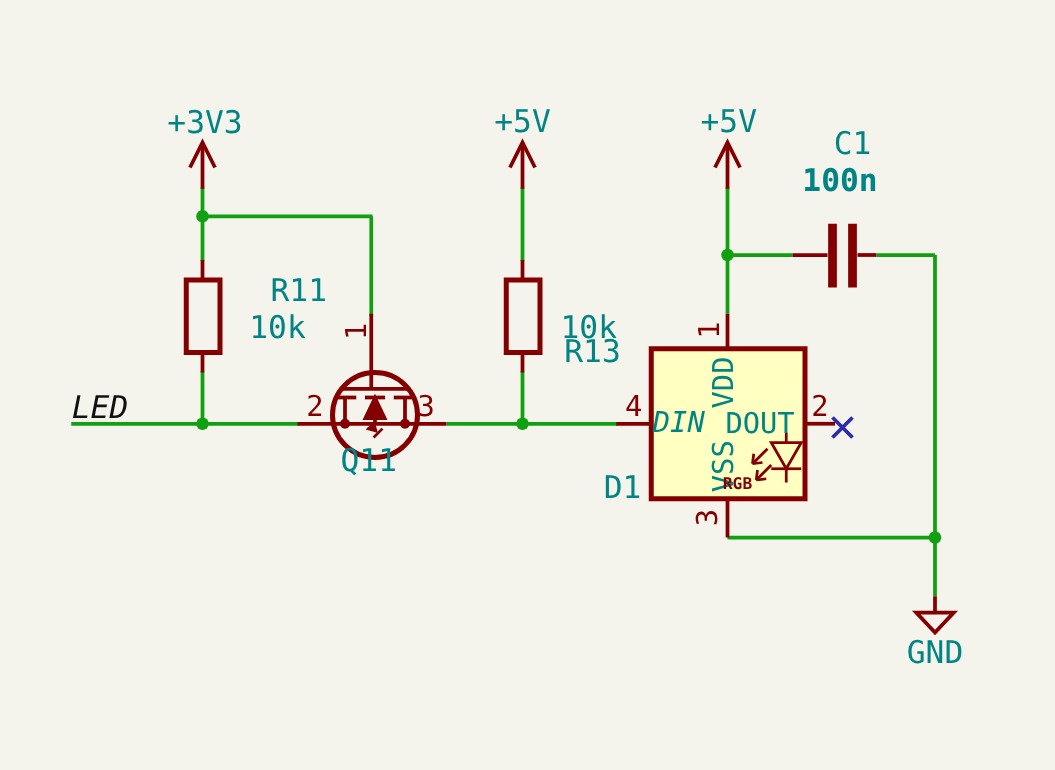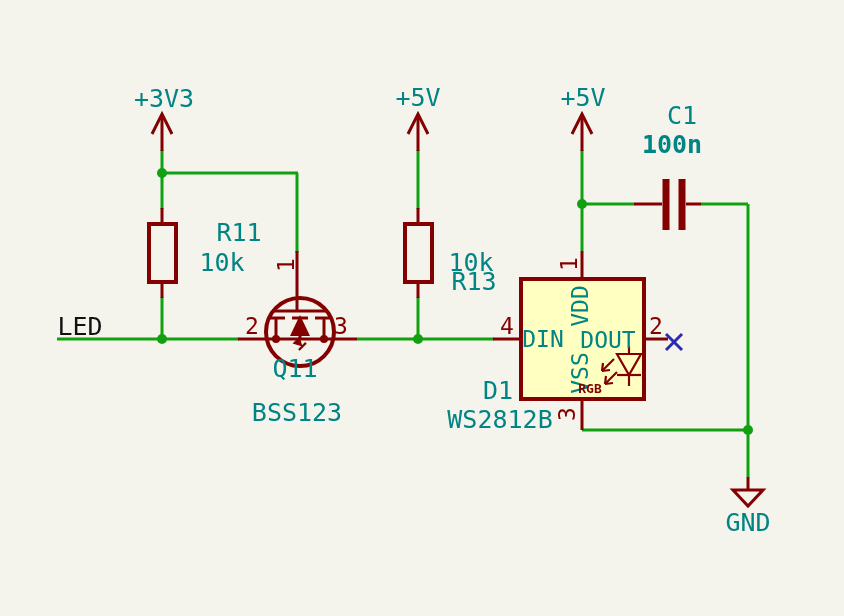--- a/index.html
+++ b/index.html
@@ -20,21 +20,21 @@
   .dot  { fill:var(--wire,#10A010); stroke:none; }
   .icrect { fill:var(--ic-fill,#FFFFC2); stroke:var(--symbol,#840000); stroke-width:4; }
   .plate  { stroke:var(--symbol,#840000); stroke-width:7; fill:none; }
   .nc     { stroke:var(--no-connect,#2B2BAD); stroke-width:3; fill:none; }
   
   .t { position:absolute; transform:translate(-50%,-50%); white-space:nowrap; line-height:1; }
   .t.rot { transform:translate(-50%,-50%) rotate(-90deg); }
   .lbl      { color:var(--text,#008484); font-size:25px; }
   .pin-name { color:var(--text,#008484); font-size:23px; }
   .pin-num  { color:var(--symbol,#840000); font-size:23px; }
-  .net      { color:var(--net-label,#111111); font-size:25px; }
+  .net      { color:var(--net-label,#111111); font-size:25px;font-style:italic; }
   .rgb      { color:var(--symbol,#840000); font-size:13px; font-weight:bold; }
 </style>
 </head>
 <body>
 
 <div class="schematic">
 
   <svg class="layer" width="844" height="616" viewBox="0 0 844 616">
 
     <g>
@@ -166,32 +166,30 @@
   <span class="t lbl" style="left:239px; top:232px;">R11</span>
   <span class="t lbl" style="left:222px; top:262px;">10k</span>
 
   <span class="t lbl" style="left:474px; top:240px;margin-top:41px;">R13</span>
   <span class="t lbl" style="left:471px; top:262px;">10k</span>
 
   <span class="t pin-num rot" style="left:286px; top:265px;">1</span>
   <span class="t pin-num" style="left:252px; top:326px;">2</span>
   <span class="t pin-num" style="left:341px; top:326px;">3</span>
   <span class="t lbl" style="left:295px; top:368px;text-align:center;">Q11</span>
-  <span class="t lbl" style="left:297px; top:412px;">BSS123</span>
 
   <span class="t lbl" style="left:682px; top:115px;">C1</span>
   <span class="t lbl" style="left:672px; top:144px;font-weight:bold;">100n</span>
 
   <span class="t pin-num rot" style="left:569px; top:264px;">1</span>
   <span class="t pin-num" style="left:656px; top:326px;">2</span>
   <span class="t pin-num rot" style="left:567px; top:414px;">3</span>
   <span class="t pin-num" style="left:507px; top:326px;">4</span>
 
   <span class="t pin-name rot" style="left:580px; top:306px;">VDD</span>
-  <span class="t pin-name" style="left:543px; top:339px;">DIN</span>
+  <span class="t pin-name" style="left:543px; top:339px;font-style:italic;">DIN</span>
   <span class="t pin-name" style="left:608px; top:340px;">DOUT</span>
   <span class="t pin-name rot" style="left:580px; top:373px;">VSS</span>
   <span class="t rgb" style="left:590px; top:388px;text-align:center;">RGB</span>
 
   <span class="t lbl" style="left:498px; top:390px;">D1</span>
-  <span class="t lbl" style="left:500px; top:419px;">WS2812B</span>
 
 </div>
 
 </body></html>

